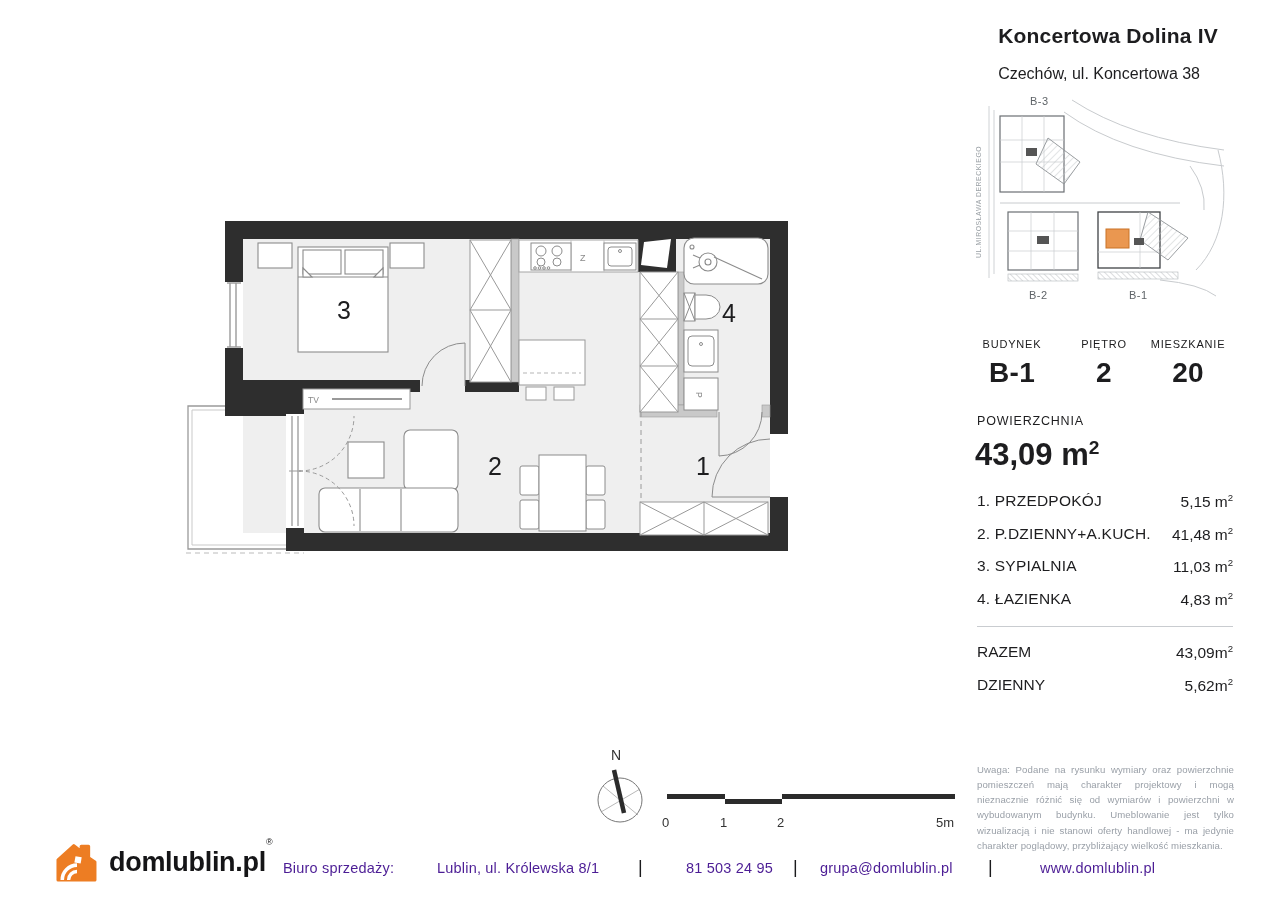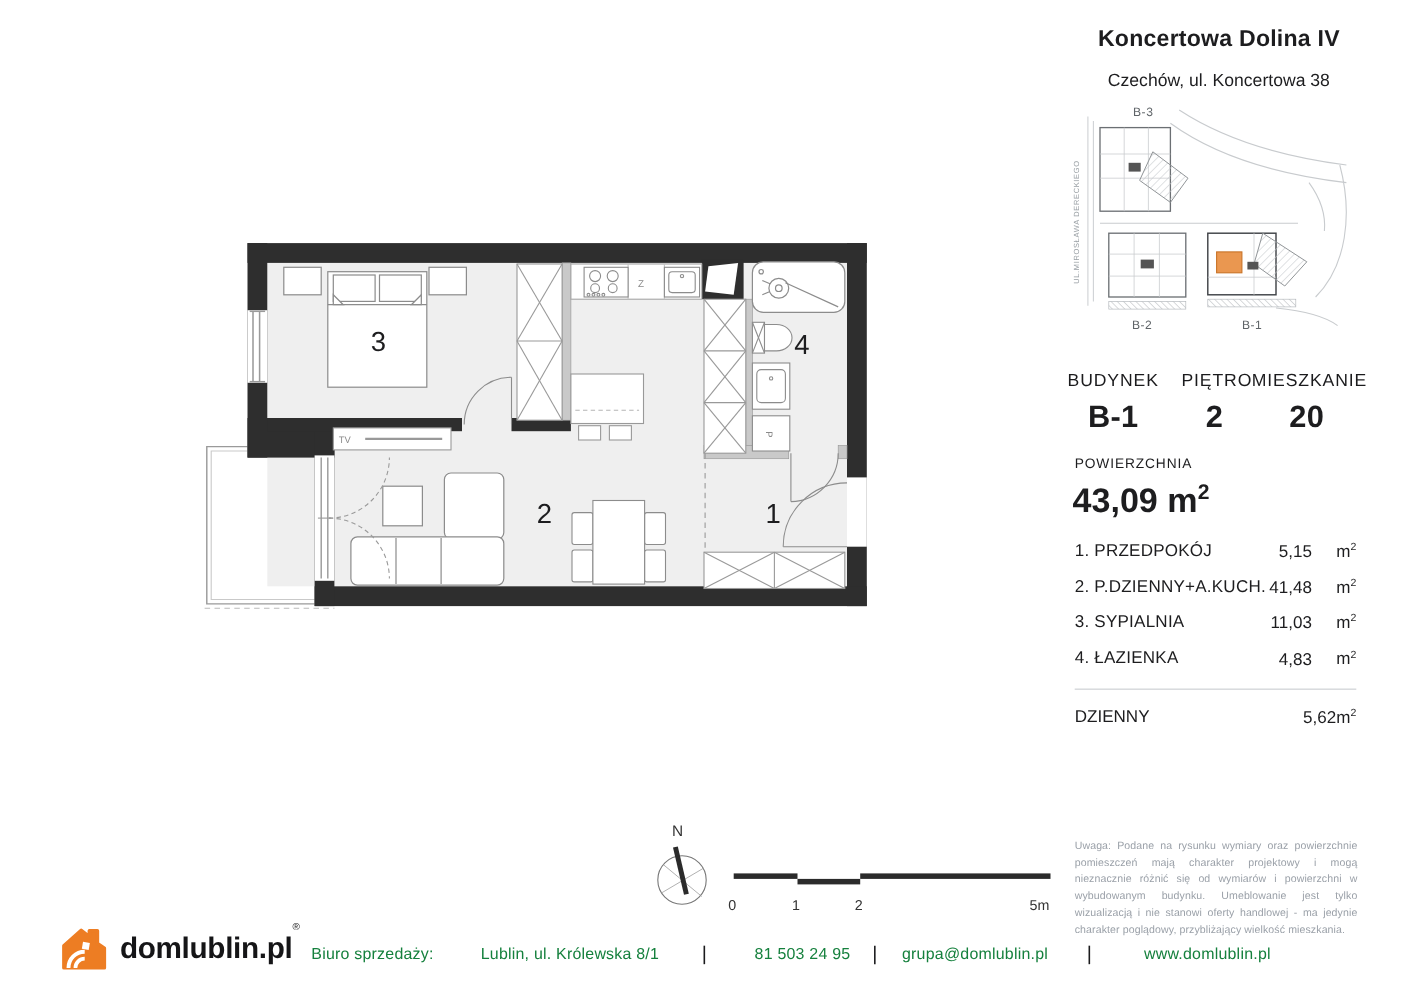--- a/index.html
+++ b/index.html
@@ -2,53 +2,53 @@
 <html><head>
 <meta charset="utf-8">
 <style>
   * { margin:0; padding:0; box-sizing:border-box; }
   html,body { width:1280px; height:905px; background:#fff; overflow:hidden;
     font-family:"Liberation Sans", sans-serif; color:#1d1d1f; }
   .page { position:relative; width:1280px; height:905px; background:#fff; }
   svg.layer { position:absolute; left:0; top:0; }
 
   
-  .hdr { position:absolute; right:62px; top:24px; text-align:center; }
+  .hdr { position:absolute; right:62px; top:24px; text-align:left; }
   .hdr .t1 { font-size:21px; font-weight:700; letter-spacing:.2px; }
   .hdr .t2 { font-size:16px; font-weight:400; margin-top:17px; }
 
   .unitcols { position:absolute; left:952px; top:338px; width:285px; height:62px; }
   .ucol { position:absolute; text-align:center; }
-  .ucol .lab { font-size:16px; font-weight:500; letter-spacing:.8px; color:#1b1b1d; }
+  .ucol .lab { font-size:11px; font-weight:500; letter-spacing:.8px; color:#1b1b1d; }
   .ucol .val { font-size:28px; font-weight:600; margin-top:7px; letter-spacing:.3px; }
   .ucol.c1 { left:10px; width:100px; }
   .ucol.c2 { left:122px; width:60px; }
   .ucol.c3 { left:186px; width:100px; }
 
   .area-label { position:absolute; left:977px; top:414px; font-size:12.5px; font-weight:500; letter-spacing:.8px; }
   .area-value { position:absolute; left:975px; top:437px; font-size:31px; font-weight:600; }
   .area-value sup, .rlist sup { font-size:62%; vertical-align:super; }
 
   .rlist { position:absolute; left:977px; top:492px; width:256px; }
   .rrow { display:flex; justify-content:space-between; font-size:15.5px; height:32.5px; align-items:flex-start; }
   .rrow .nm { letter-spacing:.2px; }
   .rrow .ar { white-space:nowrap; }
-  .rrow .u { margin-left:22px; }
+  .rrow .u { margin-left:4px; }
   .rdivider { border:none; border-top:1px solid #c9ccd0; margin:4px 0 16px 0; width:256px; }
   .trow { display:flex; justify-content:space-between; font-size:15.5px; height:32.5px; }
 
   .disclaimer { position:absolute; left:977px; top:762px; width:257px;
     font-size:9.6px; line-height:1.58; color:#9aa0a8; text-align:justify; letter-spacing:.1px; }
 
   
   .footer { position:absolute; left:0; top:838px; width:1280px; height:62px; }
   .brand { position:absolute; left:55px; top:4px; display:flex; align-items:center; }
   .brand .word { font-size:27px; font-weight:600; letter-spacing:-.3px; color:#151517; margin-left:10px; }
   .brand .reg { font-size:9px; vertical-align:top; position:relative; top:-10px; font-weight:400; }
-  .fitem { position:absolute; top:22px; font-size:14.5px; color:#15803d; letter-spacing:.2px; }
+  .fitem { position:absolute; top:22px; font-size:14.5px; color:#4c1d95; letter-spacing:.2px; }
   .fsep { position:absolute; top:19px; font-size:18px; color:#1b1b1d; font-weight:300; }
 </style>
 </head>
 <body>
 
 <div class="page">
 
   <svg class="layer" width="1280" height="905" viewBox="0 0 1280 905">
     <defs>
       <pattern id="hatch" width="5" height="5" patternUnits="userSpaceOnUse" patternTransform="rotate(45)">
@@ -358,20 +358,24 @@
     <div class="rrow">
       <span class="nm">3. SYPIALNIA</span>
       <span class="ar"><span>11,03</span><span class="u"><span>m</span><sup>2</sup></span></span>
     </div>
     <div class="rrow">
       <span class="nm">4. ŁAZIENKA</span>
       <span class="ar"><span>4,83</span><span class="u"><span>m</span><sup>2</sup></span></span>
     </div>
     <hr class="rdivider">
     <div class="trow">
+      <span class="nm">RAZEM</span>
+      <span class="ar"><span>43,09</span><span class="u"><span>m</span><sup>2</sup></span></span>
+    </div>
+    <div class="trow">
       <span class="nm">DZIENNY</span>
       <span class="ar"><span>5,62</span><span class="u"><span>m</span><sup>2</sup></span></span>
     </div>
   </div>
 
   <div class="disclaimer">Uwaga: Podane na rysunku wymiary oraz powierzchnie pomieszczeń mają charakter projektowy i mogą nieznacznie różnić się od wymiarów i powierzchni w wybudowanym budynku. Umeblowanie jest tylko wizualizacją i nie stanowi oferty handlowej - ma jedynie charakter poglądowy, przybliżający wielkość mieszkania.</div>
 
   <div class="footer">
     <div class="brand">
       <svg width="44" height="40" viewBox="0 0 40 38">

